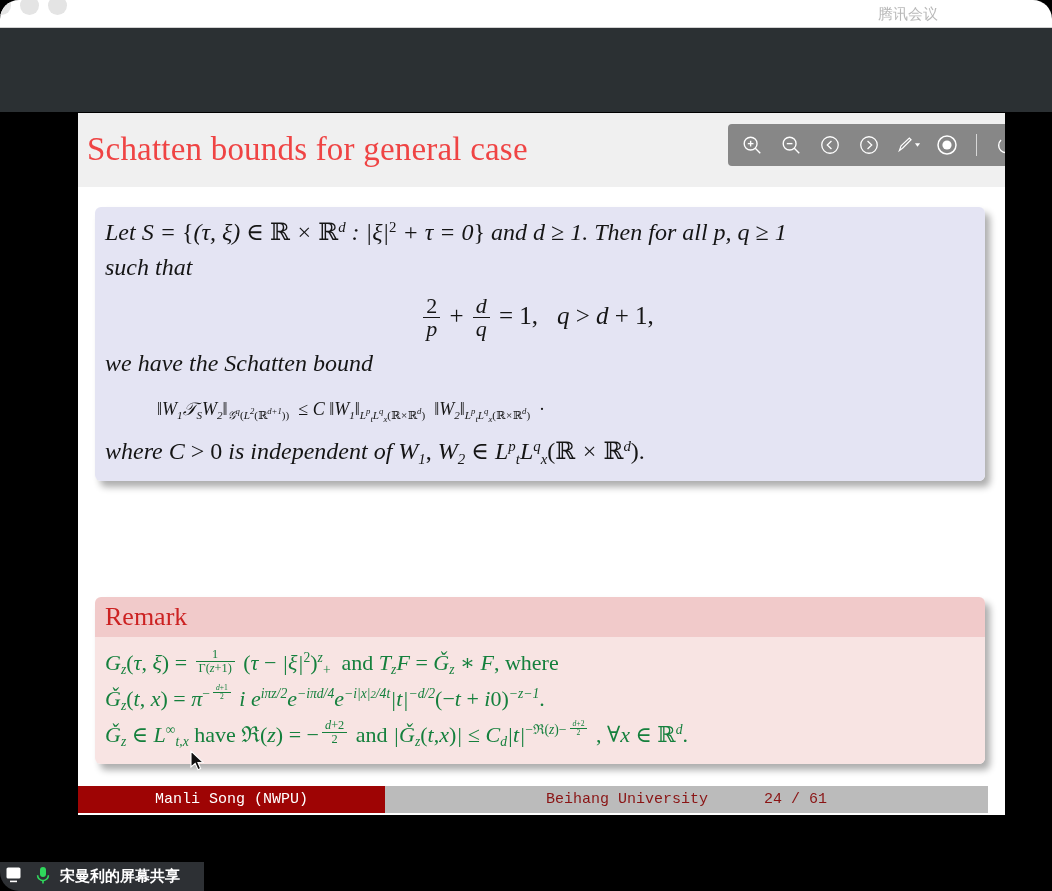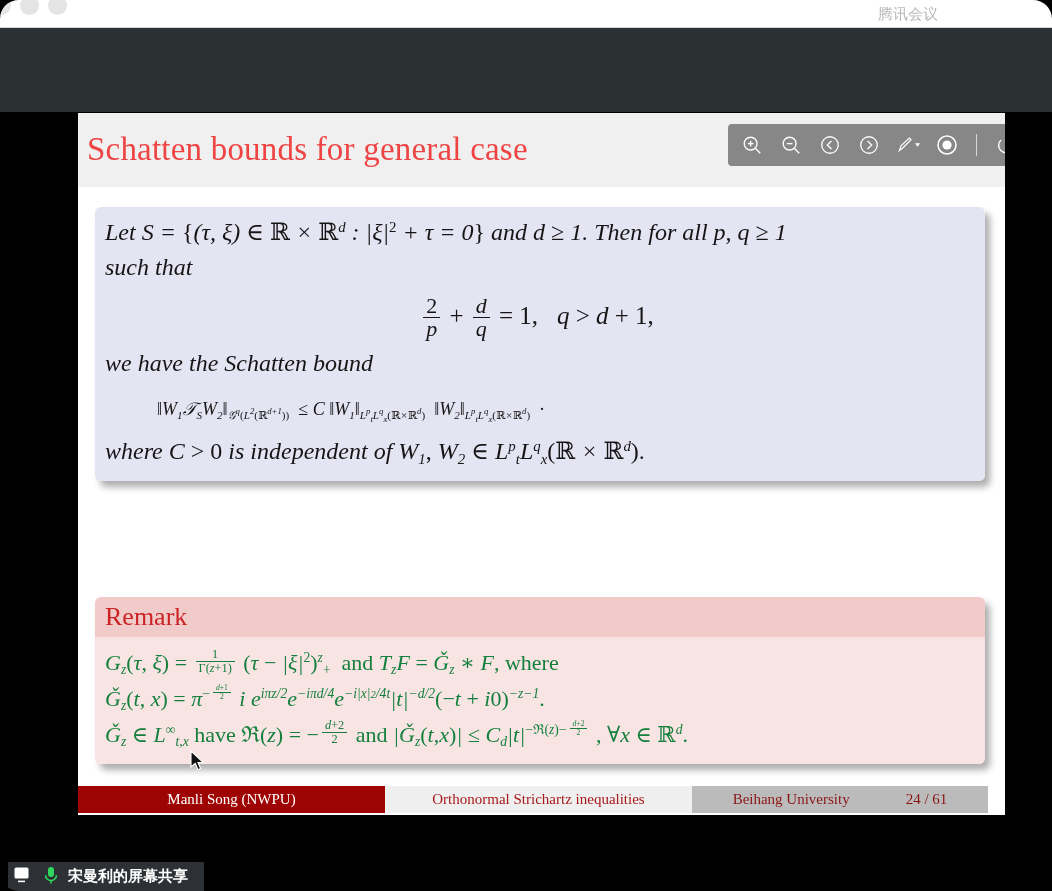--- a/index.html
+++ b/index.html
@@ -226,21 +226,21 @@
     white-space: nowrap;
   }
 
   
   .footer {
     position: absolute;
     left: 78px; top: 786px;
     width: 910px; height: 27px;
     display: flex;
     align-items: stretch;
-    font-family: Liberation Serif, serif;
+    font-family: Liberation Mono, monospace;
     font-size: 15px;
     z-index: 20;
   }
   .f-author {
     width: 307px;
     background: #9e0404;
     color: #ffffff;
     display: flex; align-items: center; justify-content: center;
   }
   .f-talk {
@@ -267,27 +267,27 @@
 
   
   .sharebar {
     position: absolute;
     left: 0; top: 862px;
     width: 1052px; height: 29px;
     background: #000000;
   }
   .share-pill {
     position: absolute;
-    left: 8px; top: 0;
+    left: 0; top: 0;
     height: 29px;
     background: #2d3034;
     display: flex;
     align-items: center;
     gap: 9px;
-    padding: 0 16px 0 6px;
+    padding: 0 24px 0 6px;
   }
   .share-text {
     color: #ffffff;
     font-size: 15px;
     font-family: "DejaVu Sans", "Liberation Sans", sans-serif;
     font-weight: bold;
     white-space: nowrap;
   }
 </style>
 </head>
@@ -365,21 +365,20 @@
           <span class="up">, ∀</span><i>x</i> ∈ <span class="bb">ℝ</span><sup>d</sup><span class="up">.</span>
         </div>
 
       </div>
     </div>
 
   </div>
 
   <div class="footer">
     <div class="f-author">Manli Song  (NWPU)</div>
-    <div class="f-talk">Orthonormal Strichartz inequalities</div>
     <div class="f-inst">
       <span>Beihang University</span>
       <span>24 / 61</span>
     </div>
   </div>
 
   <div class="toolbar-mask"></div>
 
   <div class="pres-toolbar">
     <span class="tb-icon">

